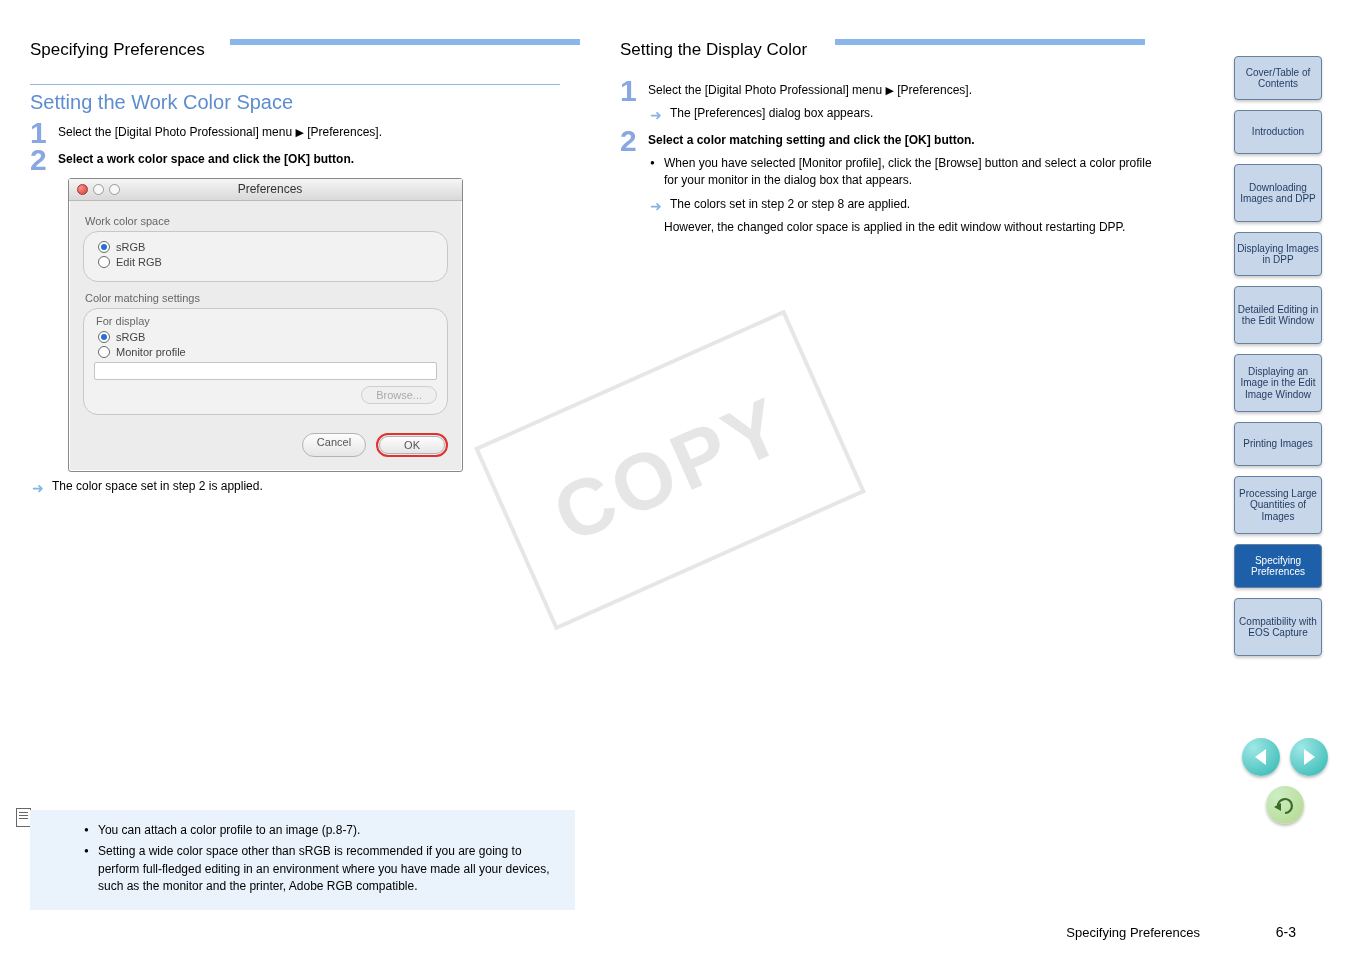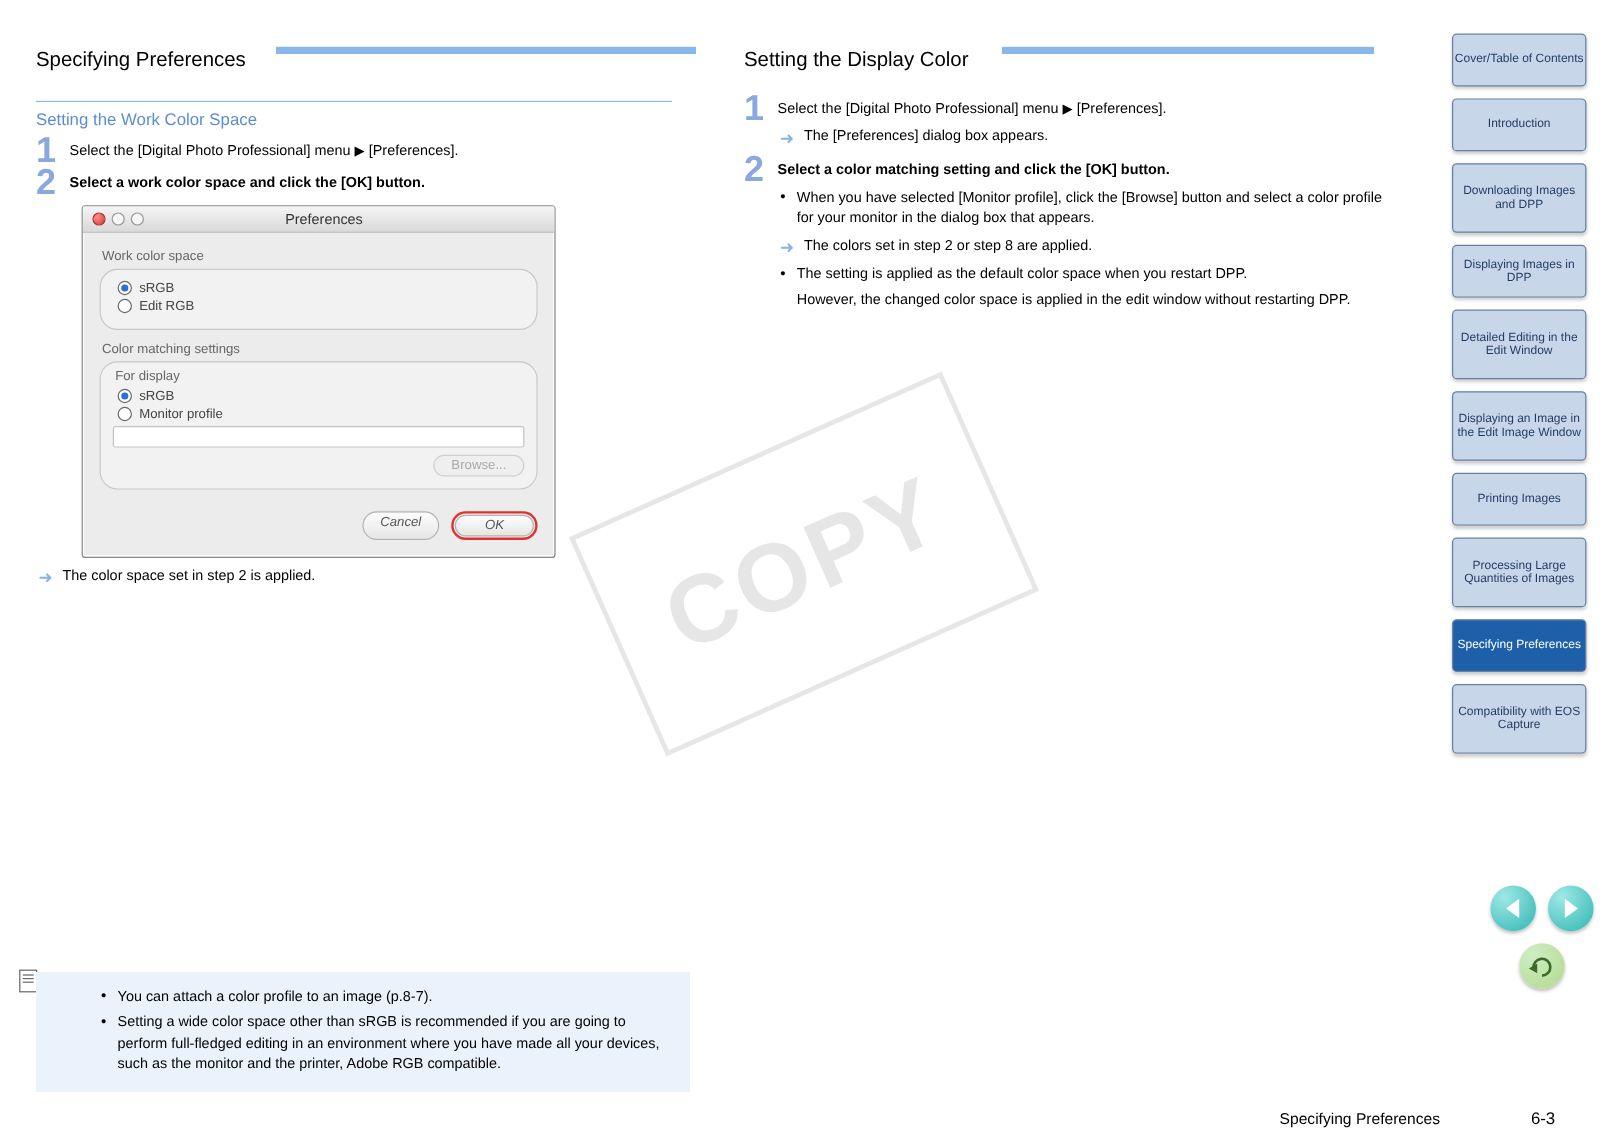--- a/index.html
+++ b/index.html
@@ -18,21 +18,21 @@
 
   .col { position: absolute; top: 0; width: 545px; }
   .col.left  { left: 0; }
   .col.right { left: 590px; }
 
   .h3 { font-size: 17px; color: #000; margin: 0 0 2px 0; font-weight: normal; }
   .rule {
     width: 350px; height: 6px; background: #8ab7e9; margin-bottom: 14px;
   }
   .h4 {
-    font-size: 14px; color: #5d8dd0; margin: 16px 0 10px 0; font-weight: normal;
+    font-size: 20px; color: #5d8dd0; margin: 16px 0 10px 0; font-weight: normal;
     border-top: 1px solid #92b7df; padding-top: 6px; width: 530px;
   }
 
   .step { position: relative; padding-left: 28px; margin: 4px 0 10px 0; line-height: 1.4; }
   .num {
     position: absolute; left: 0; top: -6px;
     font: bold 30px/1 "Arial Black", Arial, sans-serif;
     color: #89a7e0;
   }
   .tri { font-family: Arial; font-size: 11px; }
@@ -78,32 +78,32 @@
     background: #fff; border: 1px solid #c4c4c4; height: 18px; border-radius: 2px;
     margin: 4px 0 6px 0;
   }
   .mac .rowright { display: flex; justify-content: flex-end; }
   .pillbtn {
     border: 1px solid #b3b3b3; background: linear-gradient(#fdfdfd,#e6e6e6);
     border-radius: 12px; padding: 2px 14px; font-size: 11px; color: #555;
     display: inline-block;
   }
   .pillbtn.dis { color: #aaa; border-color: #cfcfcf; background: #efefef; }
-  .mac .footer { display: flex; justify-content: flex-end; gap: 10px; padding-top: 8px; font-style: italic; }
+  .mac .footer { display: flex; justify-content: flex-end; gap: 10px; padding-top: 8px; }
   .okwrap { border: 2px solid #e2302e; border-radius: 14px; padding: 1px; }
   .okbtn { padding-left: 24px; padding-right: 24px; }
   .notes-wrap { background: #eaf2fb; width: 545px; padding: 8px 12px 10px 52px; position: relative; }
   .notes-icon {
     position: absolute; left: -14px; top: -2px; width: 15px; height: 19px;
     border: 1px solid #666; background: #fff;
   }
   .notes-icon::before { content: ""; position: absolute; left: 2px; right: 2px; top: 3px; height: 1px; background: #666; box-shadow: 0 3px 0 #666, 0 6px 0 #666; }
 
   
-  .sidebar { position: absolute; right: 28px; top: 28px; width: 112px; }
+  .sidebar { position: absolute; right: 28px; top: 56px; width: 88px; }
   .nav-box {
     height: 44px; border: 1px solid #6681a0; border-radius: 4px;
     margin-bottom: 10px; display: flex; align-items: center; justify-content: center;
     text-align: center; font-size: 10px; line-height: 1.15; color: #1e3a5f;
     background: #c8d6ea; box-shadow: 0 2px 3px rgba(0,0,0,.2);
     cursor: pointer;
   }
   .nav-box.tall { height: 58px; }
   .nav-box.active { background: #1d5fa8; color: #fff; }
   .nav-controls { position: absolute; right: 22px; top: 738px; display: flex; flex-direction: column; align-items: center; gap: 6px; }
@@ -236,21 +236,20 @@
       <span class="tri">▶</span>
       <span> [Preferences].</span>
       <div class="arrow-line" style="margin-top:6px">The [Preferences] dialog box appears.</div>
     </div>
 
     <div class="step">
       <span class="num">2</span>
       <b>Select a color matching setting and click the [OK] button.</b>
       <div class="bullet-line" style="margin-top:6px">When you have selected [Monitor profile], click the [Browse] button and select a color profile for your monitor in the dialog box that appears.</div>
       <div class="arrow-line">The colors set in step 2 or step 8 are applied.</div>
-      <div class="bullet-line">The setting is applied as the default color space when you restart DPP.</div>
       <div style="padding-left:16px;line-height:1.45">However, the changed color space is applied in the edit window without restarting DPP.</div>
     </div>
   </div>
 </div>
 
 <div class="sidebar">
   <div class="nav-box">Cover/Table of Contents</div>
   <div class="nav-box">Introduction</div>
   <div class="nav-box tall">Downloading Images and DPP</div>
   <div class="nav-box">Displaying Images in DPP</div>

